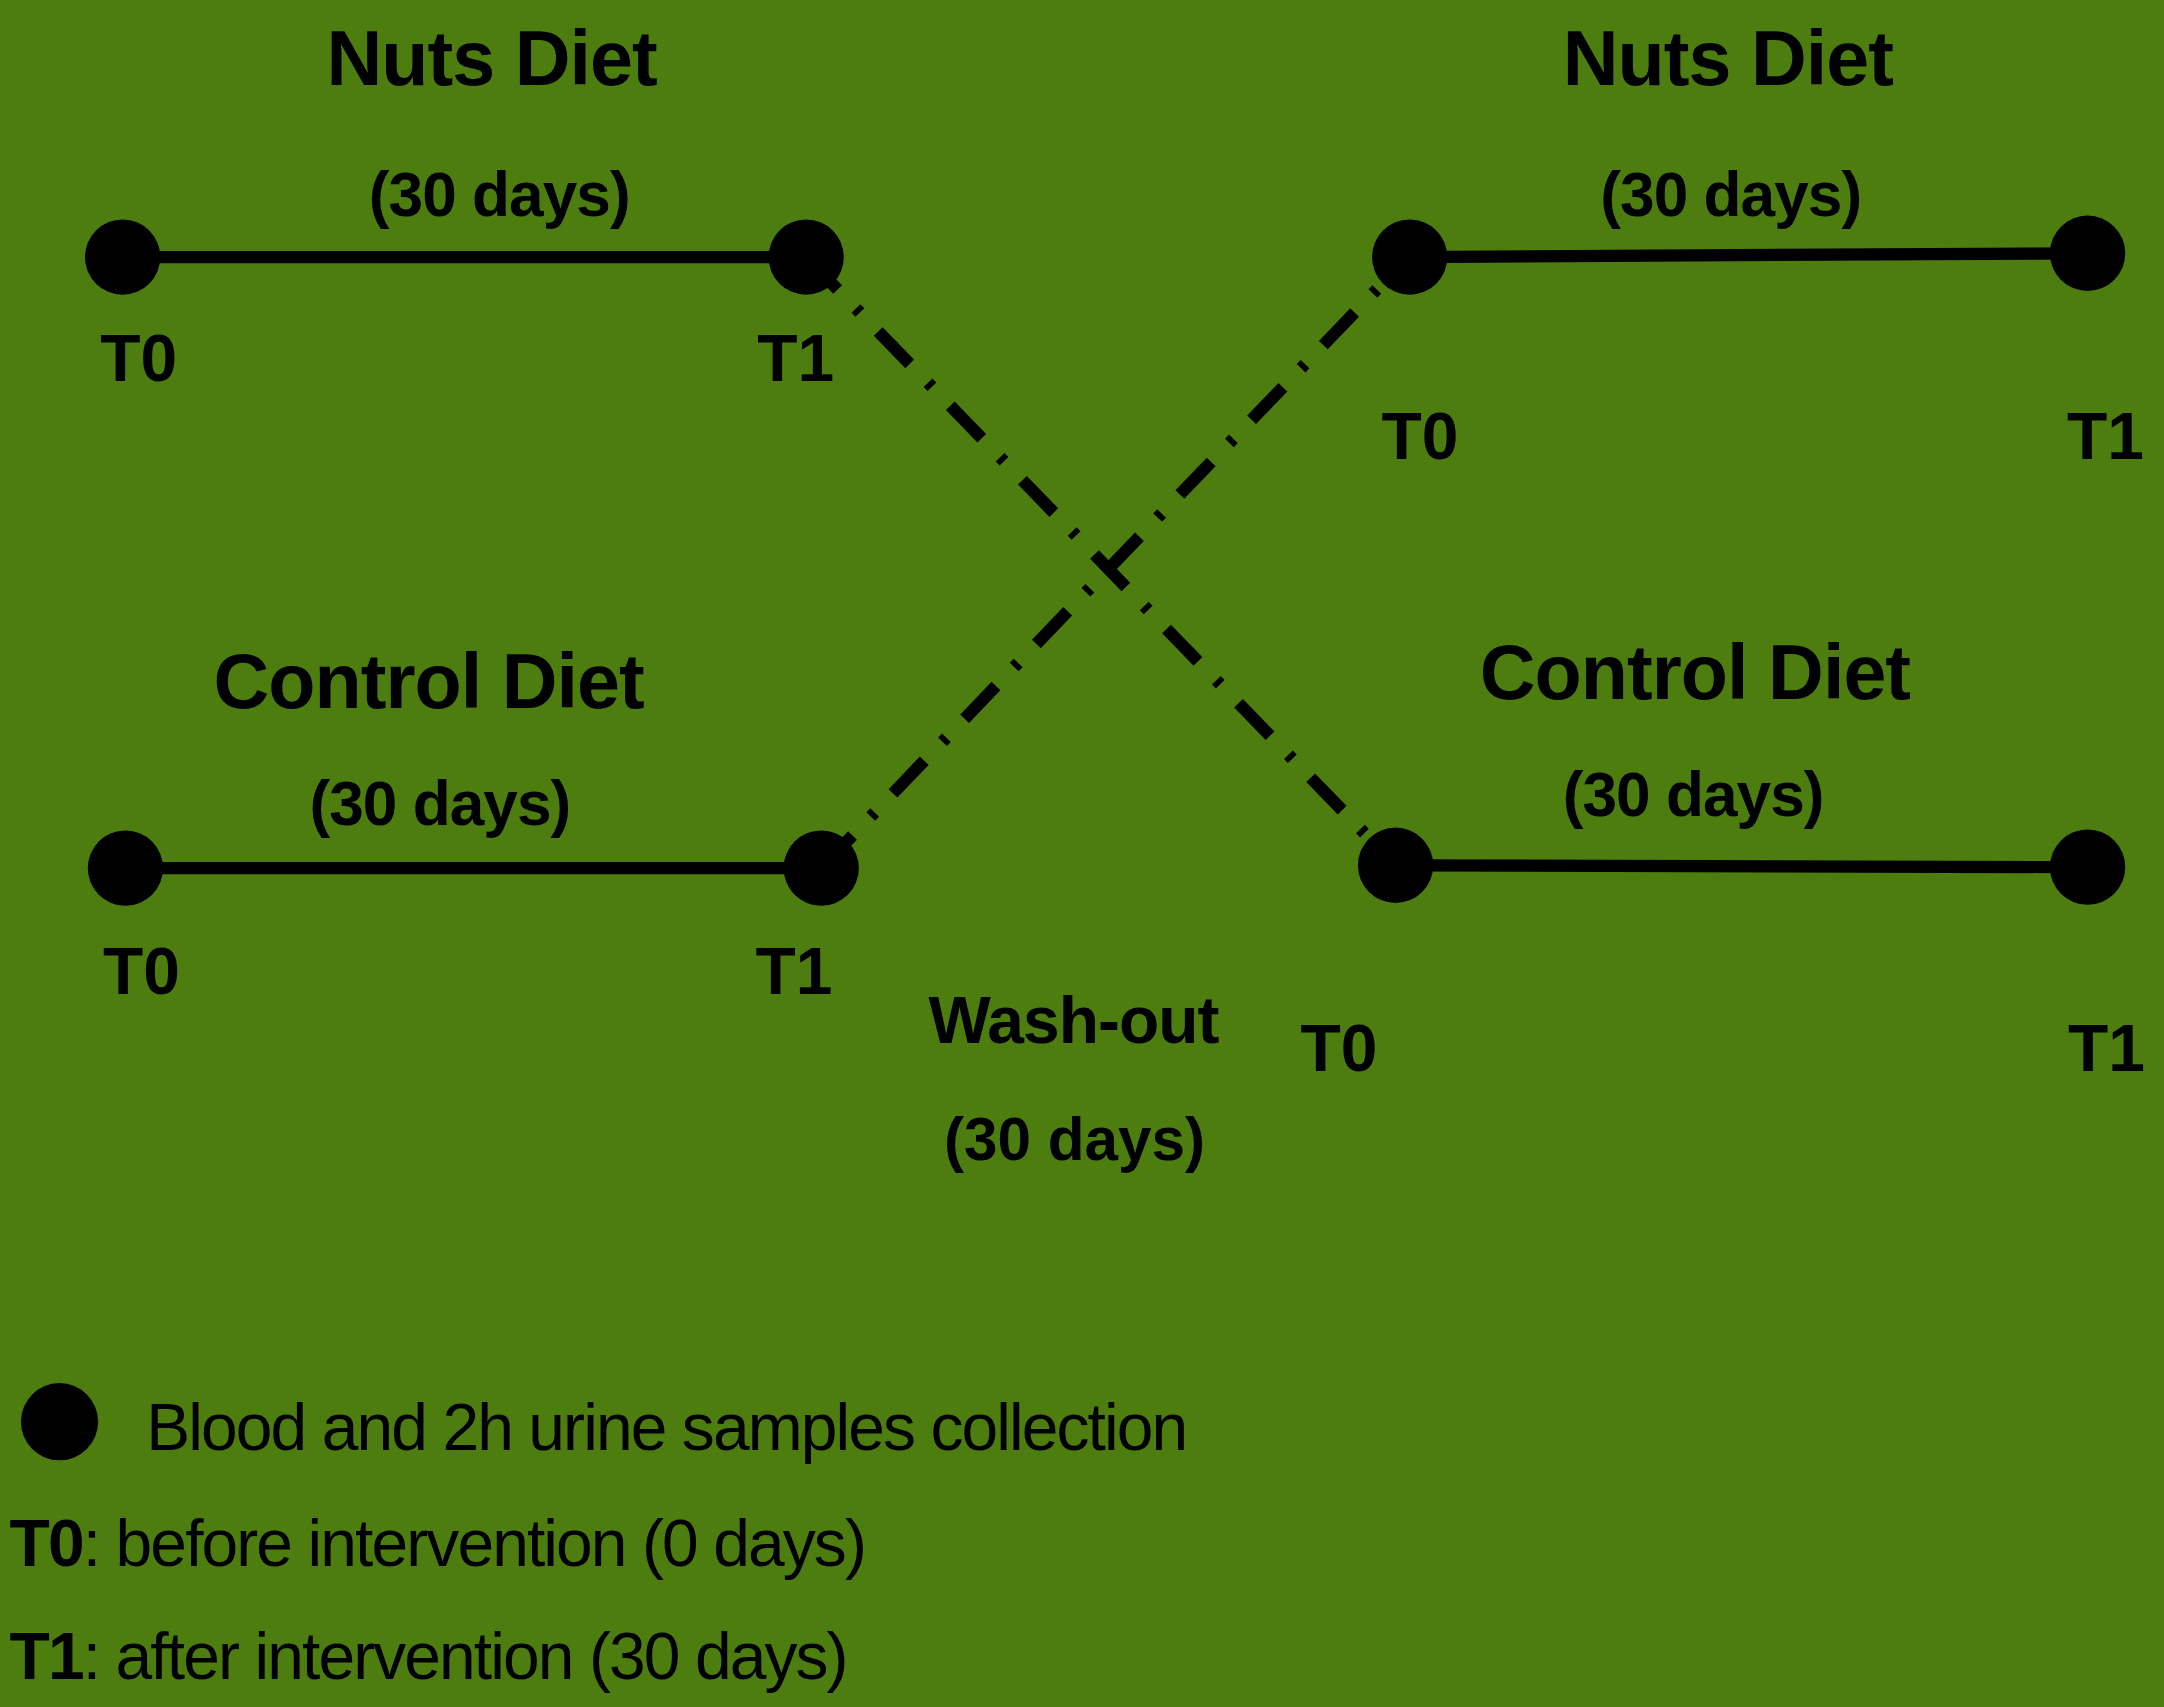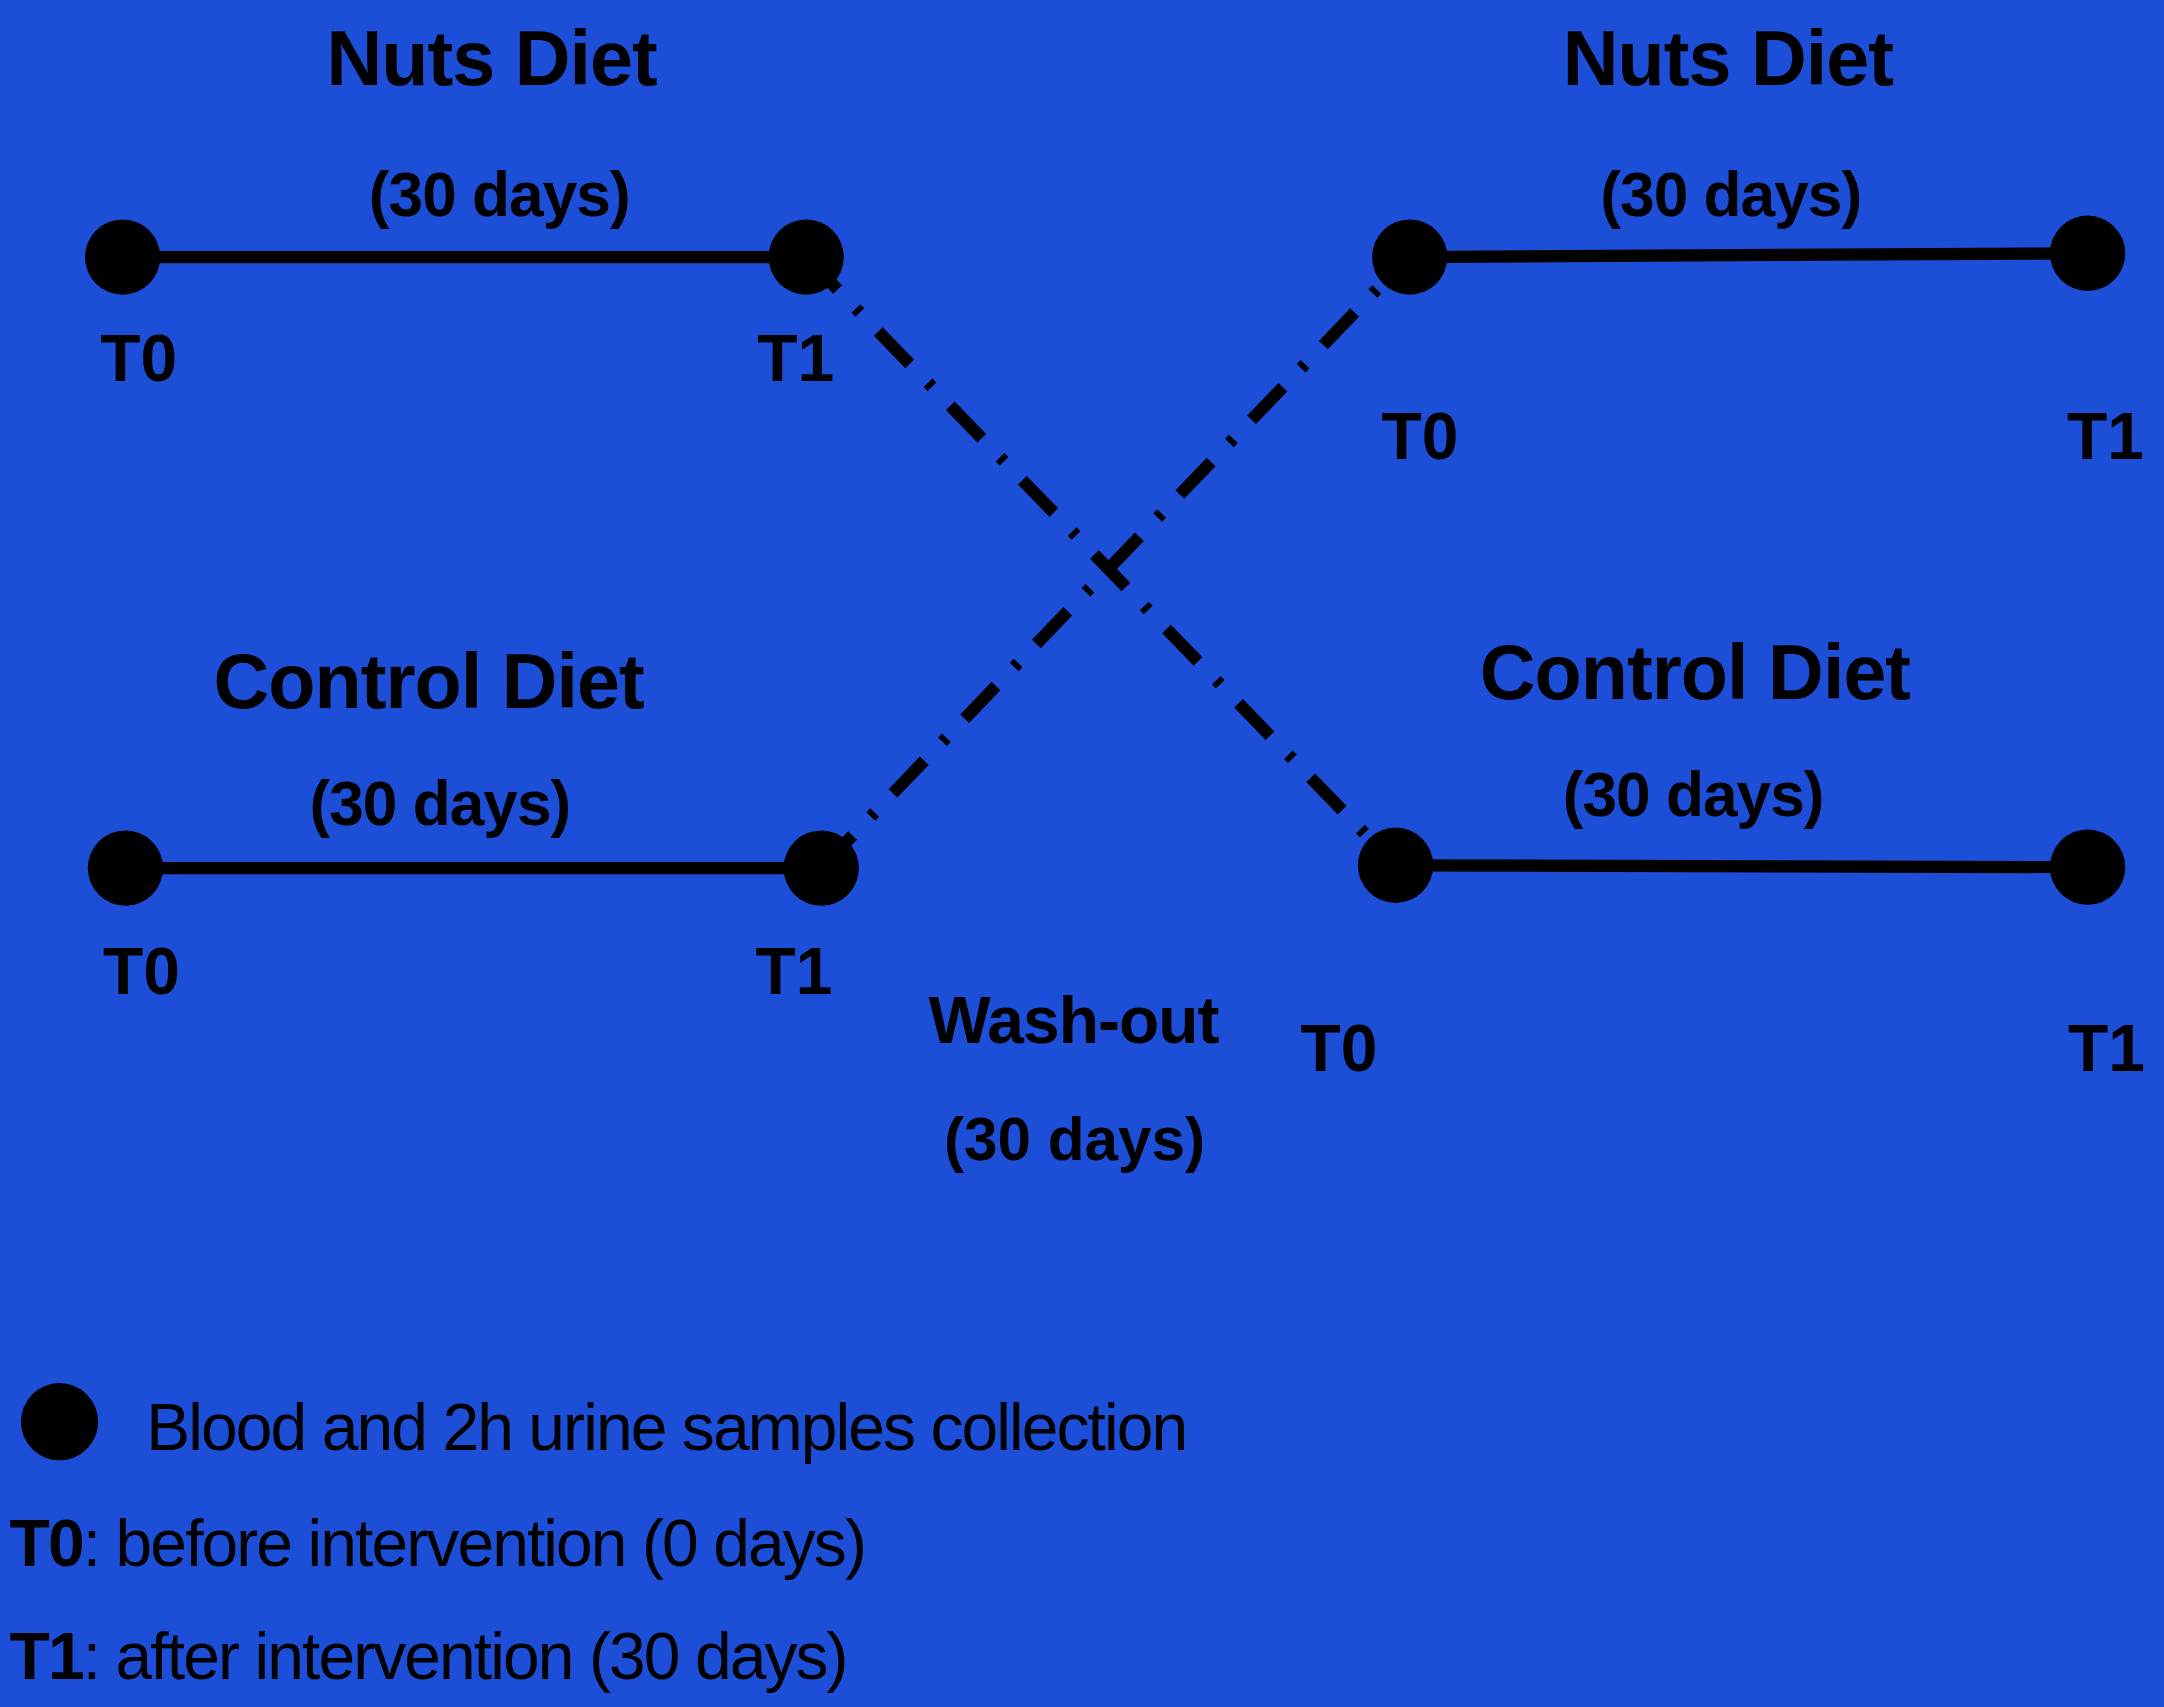--- a/index.html
+++ b/index.html
@@ -3,21 +3,21 @@
 <meta charset="utf-8">
 <style>
   html, body {
     margin: 0;
     padding: 0;
     background: #ffffff;
   }
   #stage {
     width: 2165px;
     height: 1707px;
-    background: #1d4ed8;
+    background: #4d7c0f;
     position: relative;
   }
   svg { display: block; }
   svg text {
     font-family: "Liberation Sans", sans-serif;
     fill: #000000;
   }
   .block-title {
     font-size: 82px;
     font-weight: 700;

